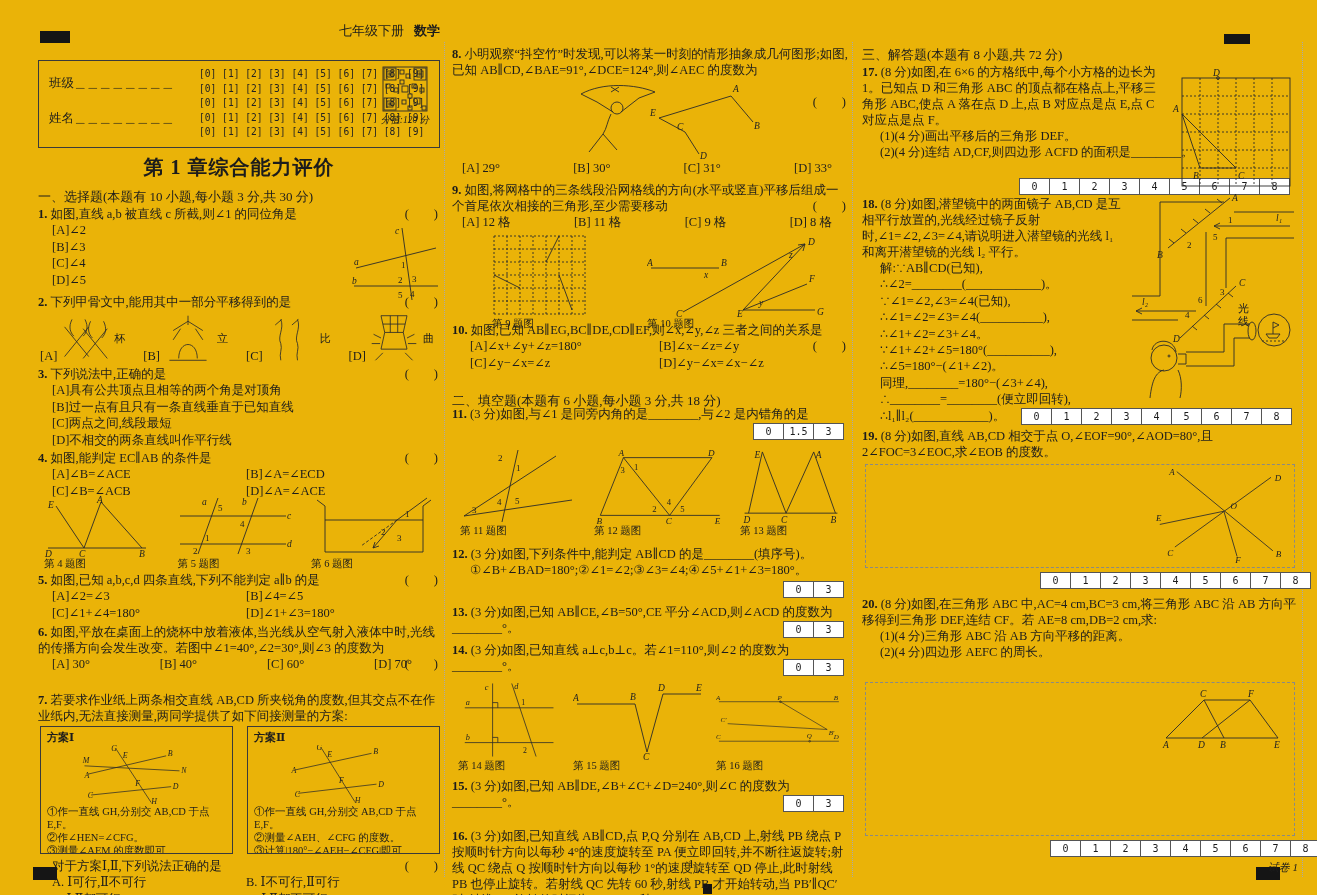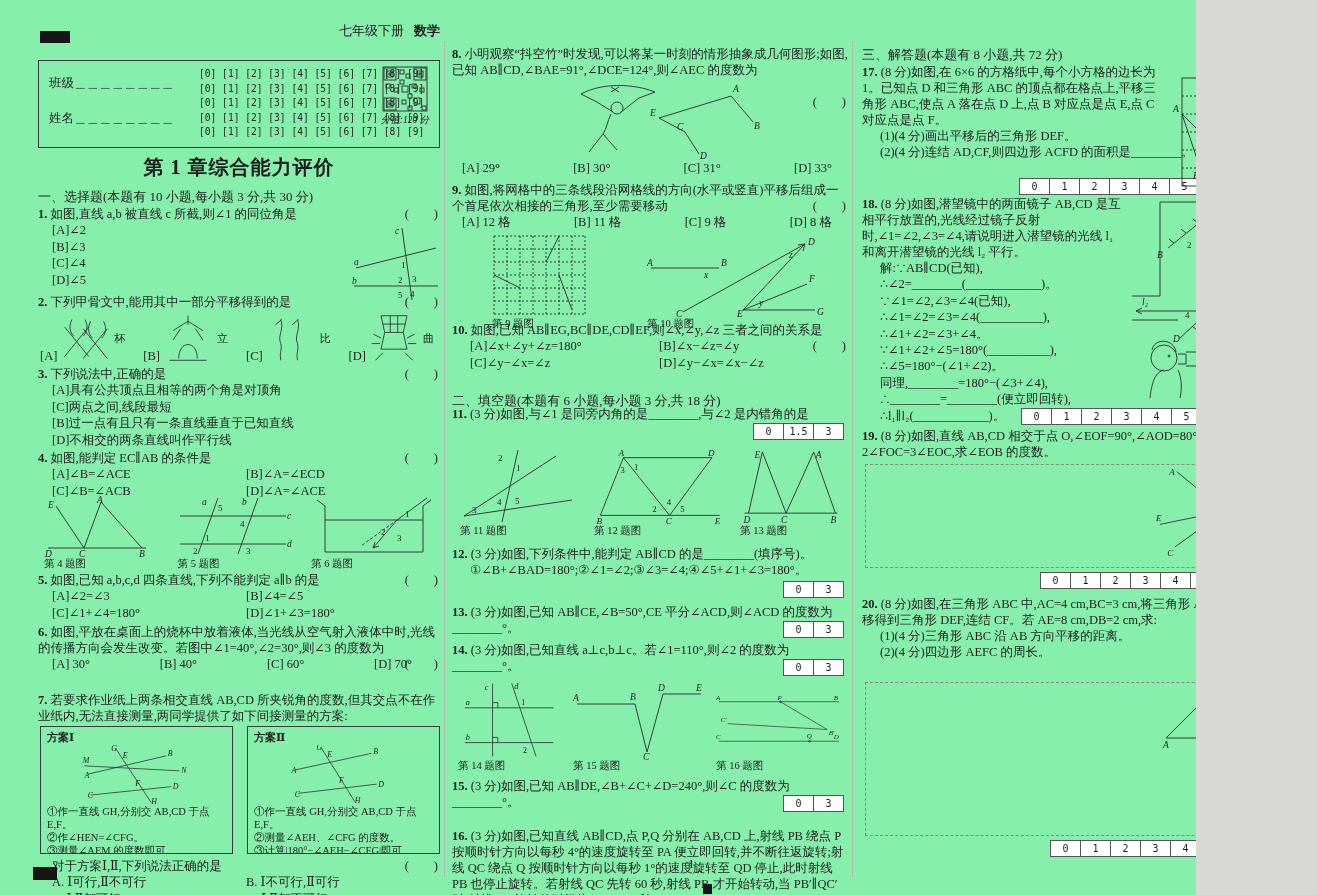--- a/index.html
+++ b/index.html
@@ -1,16 +1,16 @@
 <!DOCTYPE html>
 <html><head>
 <meta charset="utf-8">
 <style>
   html,body{margin:0;padding:0;background:#d8d8d4;}
-  .page{position:relative;width:1196px;height:895px;background:#86efac;overflow:hidden;
+  .page{position:relative;width:1317px;height:895px;background:#eab308;overflow:hidden;
         font-family:"Liberation Serif","DejaVu Serif",serif;color:#1c1c1c;}
   .abs{position:absolute;}
   .sep{position:absolute;top:42px;bottom:18px;width:0;border-left:1px dotted #a9a9a4;}
   .mark{position:absolute;background:#151515;}
   .brand{font-size:13px;text-align:right;}
   .brand b{margin-left:10px;}
   .infobox{border:1.2px solid #3a3a3a;display:flex;}
   .ib-left{width:150px;padding:14px 0 0 10px;font-size:12.5px;}
   .ib-left div{margin-bottom:18px;}
   .digits{width:172px;padding-top:6px;font-size:9.6px;line-height:14.5px;white-space:nowrap;
@@ -170,22 +170,22 @@
         </svg>
           <span class="gc">曲</span>
         </div>
     </div>
   </div>
 
   <div class="q" style="left:38px;top:366px;width:402px">
     <div class="ql"><span class="qn">3.</span> <span>下列说法中,正确的是</span><span class="pa">(　　)</span></div>
     <div class="optcol" style="padding-left:14px">
       <div>[A]具有公共顶点且相等的两个角是对顶角</div>
+      <div>[B]过一点有且只有一条直线垂直于已知直线</div>
       <div>[C]两点之间,线段最短</div>
-      <div>[B]过一点有且只有一条直线垂直于已知直线</div>
       <div>[D]不相交的两条直线叫作平行线</div>
     </div>
   </div>
 
   <div class="q" style="left:38px;top:450px;width:402px">
     <div class="ql"><span class="qn">4.</span> <span>如图,能判定 EC∥AB 的条件是</span><span class="pa">(　　)</span></div>
     <div class="opts2" style="padding-left:14px">
       <div>[A]∠B=∠ACE</div>
       <div>[B]∠A=∠ECD</div>
       <div>[C]∠B=∠ACB</div>

